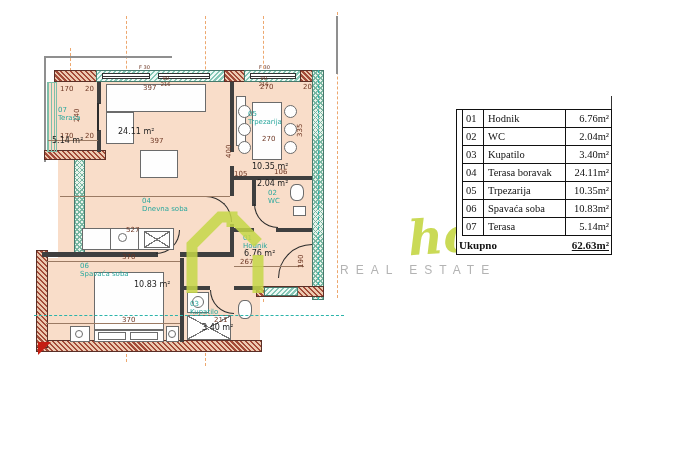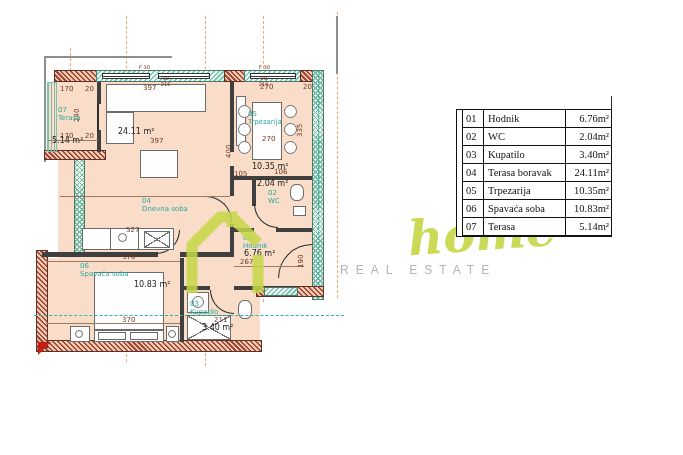--- a/index.html
+++ b/index.html
@@ -287,13 +287,17 @@
     <span class="tc-num">06</span>
     <span class="tc-name">Spavaća soba</span>
     <span class="tc-area">10.83m²</span>
   </div>
   <div class="trow">
     <span class="tc-num">07</span>
     <span class="tc-name">Terasa</span>
     <span class="tc-area">5.14m²</span>
   </div>
 
+  <div class="trow-total">
+    <span class="tc-total-label">Ukupno</span>
+    <span class="tc-total-area">62.63m²</span>
+  </div>
 </div>
 
 </body></html>

